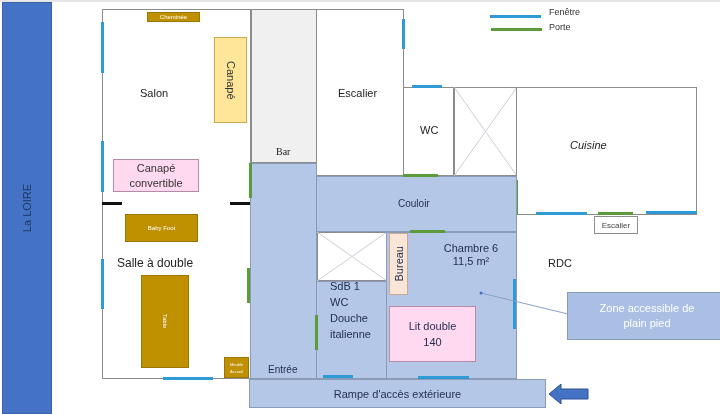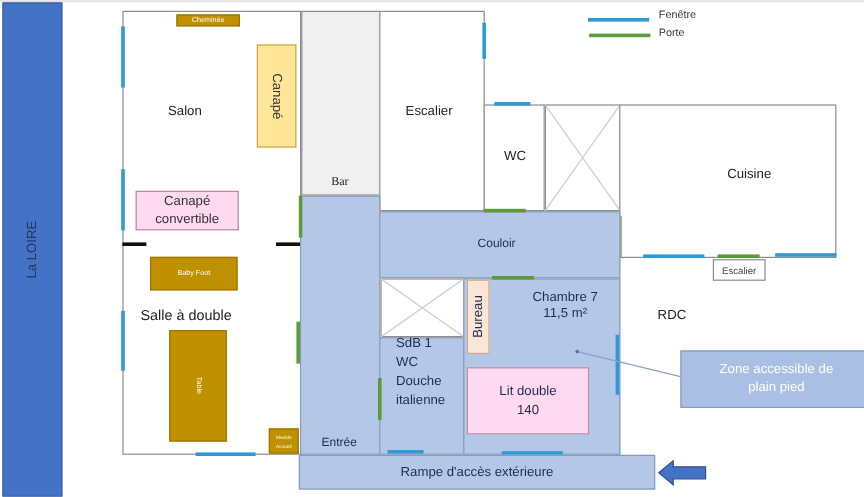--- a/index.html
+++ b/index.html
@@ -83,21 +83,21 @@
 <div class="abs win" style="left:412px;top:85px;width:30px;height:3px;"></div>
 
 <div class="abs xbox" style="left:454px;top:87px;width:63px;height:89px;">
   <svg width="63" height="89" style="position:absolute;left:-1px;top:-1px;">
     <line x1="0" y1="0" x2="63" y2="89" stroke="#c8ced8" stroke-width="1"></line>
     <line x1="63" y1="0" x2="0" y2="89" stroke="#c8ced8" stroke-width="1"></line>
   </svg>
 </div>
 
 <div class="abs room" style="left:516px;top:87px;width:181px;height:128px;"></div>
-<span class="label" style="left:606px;top:139px;">Cuisine</span>
+<span class="label" style="left:570px;top:139px;font-style:italic;">Cuisine</span>
 <div class="abs win" style="left:536px;top:212px;width:51px;height:3px;"></div>
 <div class="abs door" style="left:598px;top:212px;width:35px;height:3px;"></div>
 <div class="abs win" style="left:646px;top:211px;width:51px;height:3px;"></div>
 <div class="abs room" style="left:594px;top:216px;width:44px;height:18px;display:flex;align-items:center;justify-content:center;">
   <span style="font-size:8px;color:#444;">Escalier</span>
 </div>
 <div class="abs door" style="left:515px;top:180px;width:3px;height:35px;"></div>
 
 <div class="abs blue" style="left:250px;top:163px;width:67px;height:216px;"></div>
 <span class="label dark" style="left:268px;top:316px;font-size:10px;margin-top:48px;">Entrée</span>
@@ -124,24 +124,24 @@
 </div>
 <div class="abs door" style="left:315px;top:315px;width:3px;height:35px;"></div>
 <div class="abs win" style="left:323px;top:375px;width:30px;height:3px;"></div>
 
 <div class="abs blue" style="left:386px;top:232px;width:131px;height:147px;"></div>
 <div class="abs door" style="left:410px;top:230px;width:35px;height:3px;"></div>
 <div class="abs furn-peach" style="left:389px;top:233px;width:19px;height:62px;">
   <span class="vert" style="font-size:11px;color:#1f2d4d;transform:rotate(180deg);">Bureau</span>
 </div>
 <div class="abs" style="left:438px;top:242px;width:66px;font-size:11px;color:#1f2d4d;text-align:center;line-height:13px;">
-  <div>Chambre 7</div>
+  <div>Chambre 6</div>
   <div>11,5 m²</div>
 </div>
-<div class="abs furn-pink" style="left:389px;top:306px;width:102px;height:56px;flex-direction:column;font-size:11px;color:#1f2d4d;line-height:16px;">
+<div class="abs furn-pink" style="left:389px;top:306px;width:87px;height:56px;flex-direction:column;font-size:11px;color:#1f2d4d;line-height:16px;">
   <span>Lit double</span>
   <span>140</span>
 </div>
 <div class="abs win" style="left:513px;top:279px;width:3px;height:50px;"></div>
 <div class="abs win" style="left:418px;top:376px;width:51px;height:3px;"></div>
 
 <div class="abs blue" style="left:249px;top:379px;width:297px;height:29px;display:flex;align-items:center;justify-content:center;">
   <span style="font-size:11px;color:#1f2d4d;">Rampe d'accès extérieure</span>
 </div>
 

